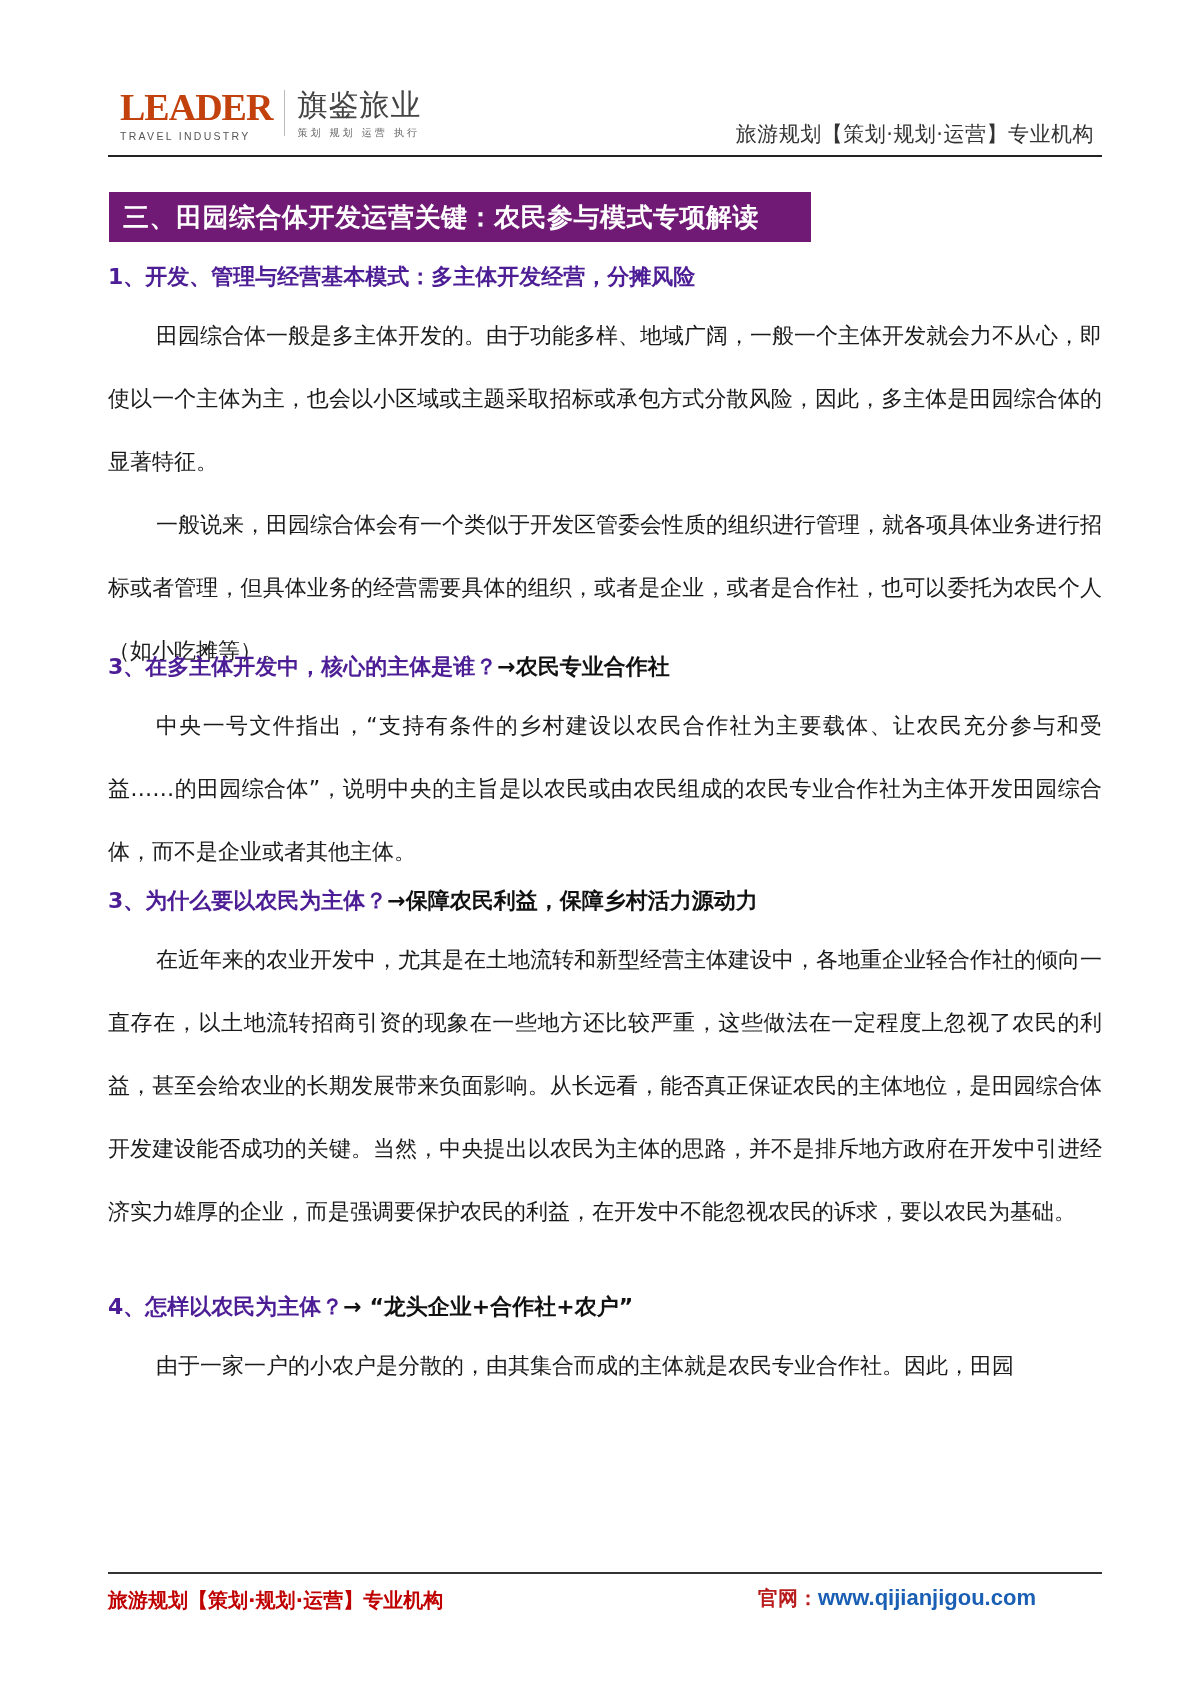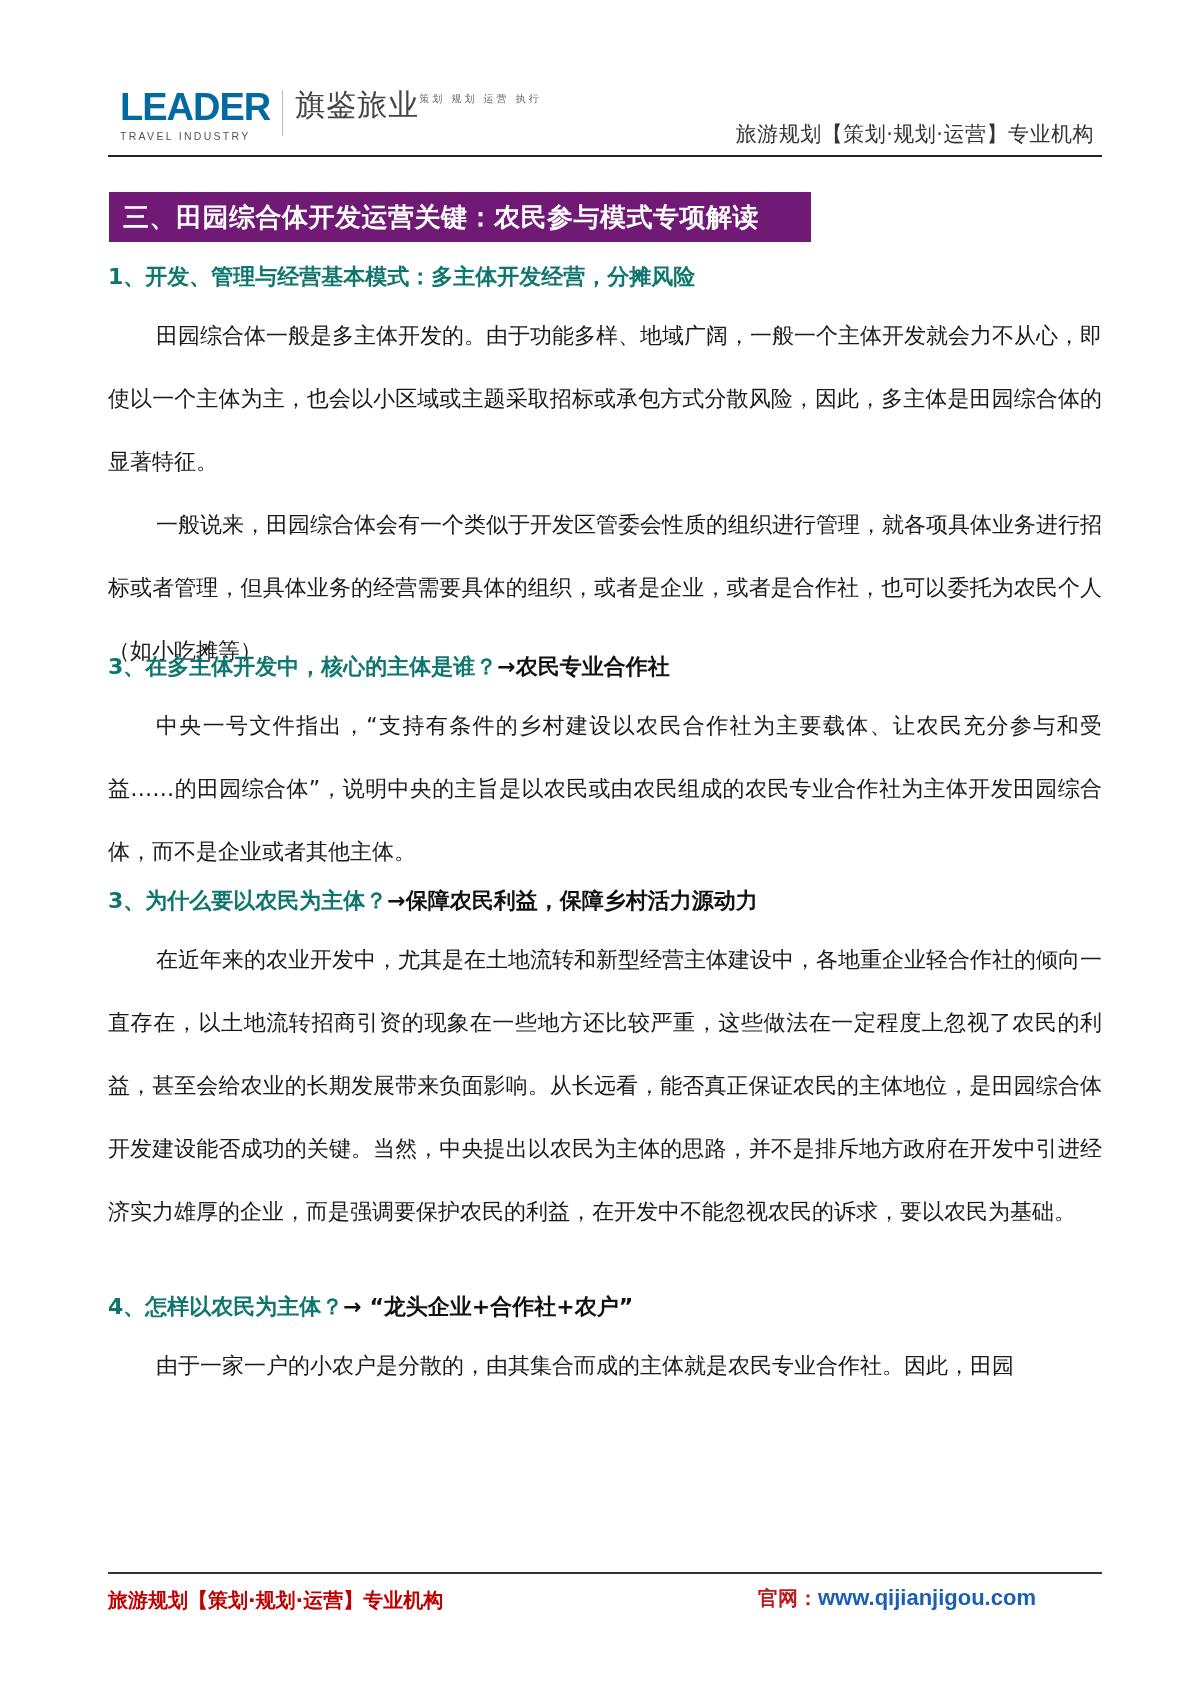--- a/index.html
+++ b/index.html
@@ -32,43 +32,43 @@
       height: 60px;
       display: flex;
       align-items: flex-start;
     }
     .logo-left {
       display: flex;
       flex-direction: column;
       align-items: flex-start;
     }
     .logo-word {
-      font-family: Liberation Sans, sans-serif;
+      font-family: Liberation Serif, serif;
       font-weight: bold;
       font-size: 38px;
       line-height: 38px;
-      color: #0369a1;
+      color: #c2410c;
       letter-spacing: -1px;
     }
     .logo-sub {
       font-family: "Liberation Sans", sans-serif;
       font-size: 10.5px;
       letter-spacing: 2.3px;
       color: #555;
       margin-top: 4px;
     }
     .logo-sep {
       width: 1px;
       height: 46px;
       background: #bbb;
       margin: 2px 12px 0 12px;
     }
     .logo-right {
       display: flex;
-      text-align: right;
+      flex-direction: column;
     }
     .logo-cn {
       font-size: 30px;
       line-height: 34px;
       color: #444;
       letter-spacing: 1px;
     }
     .logo-cn-sub {
       font-size: 10px;
       color: #666;
@@ -110,21 +110,21 @@
       width: 994px;
     }
     .h2 {
       font-weight: bold;
       font-size: 22px;
       line-height: 30px;
       height: 30px;
       white-space: nowrap;
       margin: 0;
     }
-    .h2 .red { color: #0f766e; }
+    .h2 .red { color: #4c1d95; }
     .h2 .dark { color: #111; }
     .para {
       font-size: 22px;
       line-height: 63px;
       margin: 0;
       text-indent: 48px;
       text-align: justify;
       color: #1a1a1a;
     }
     .sec { position: absolute; left: 0; width: 994px; }

